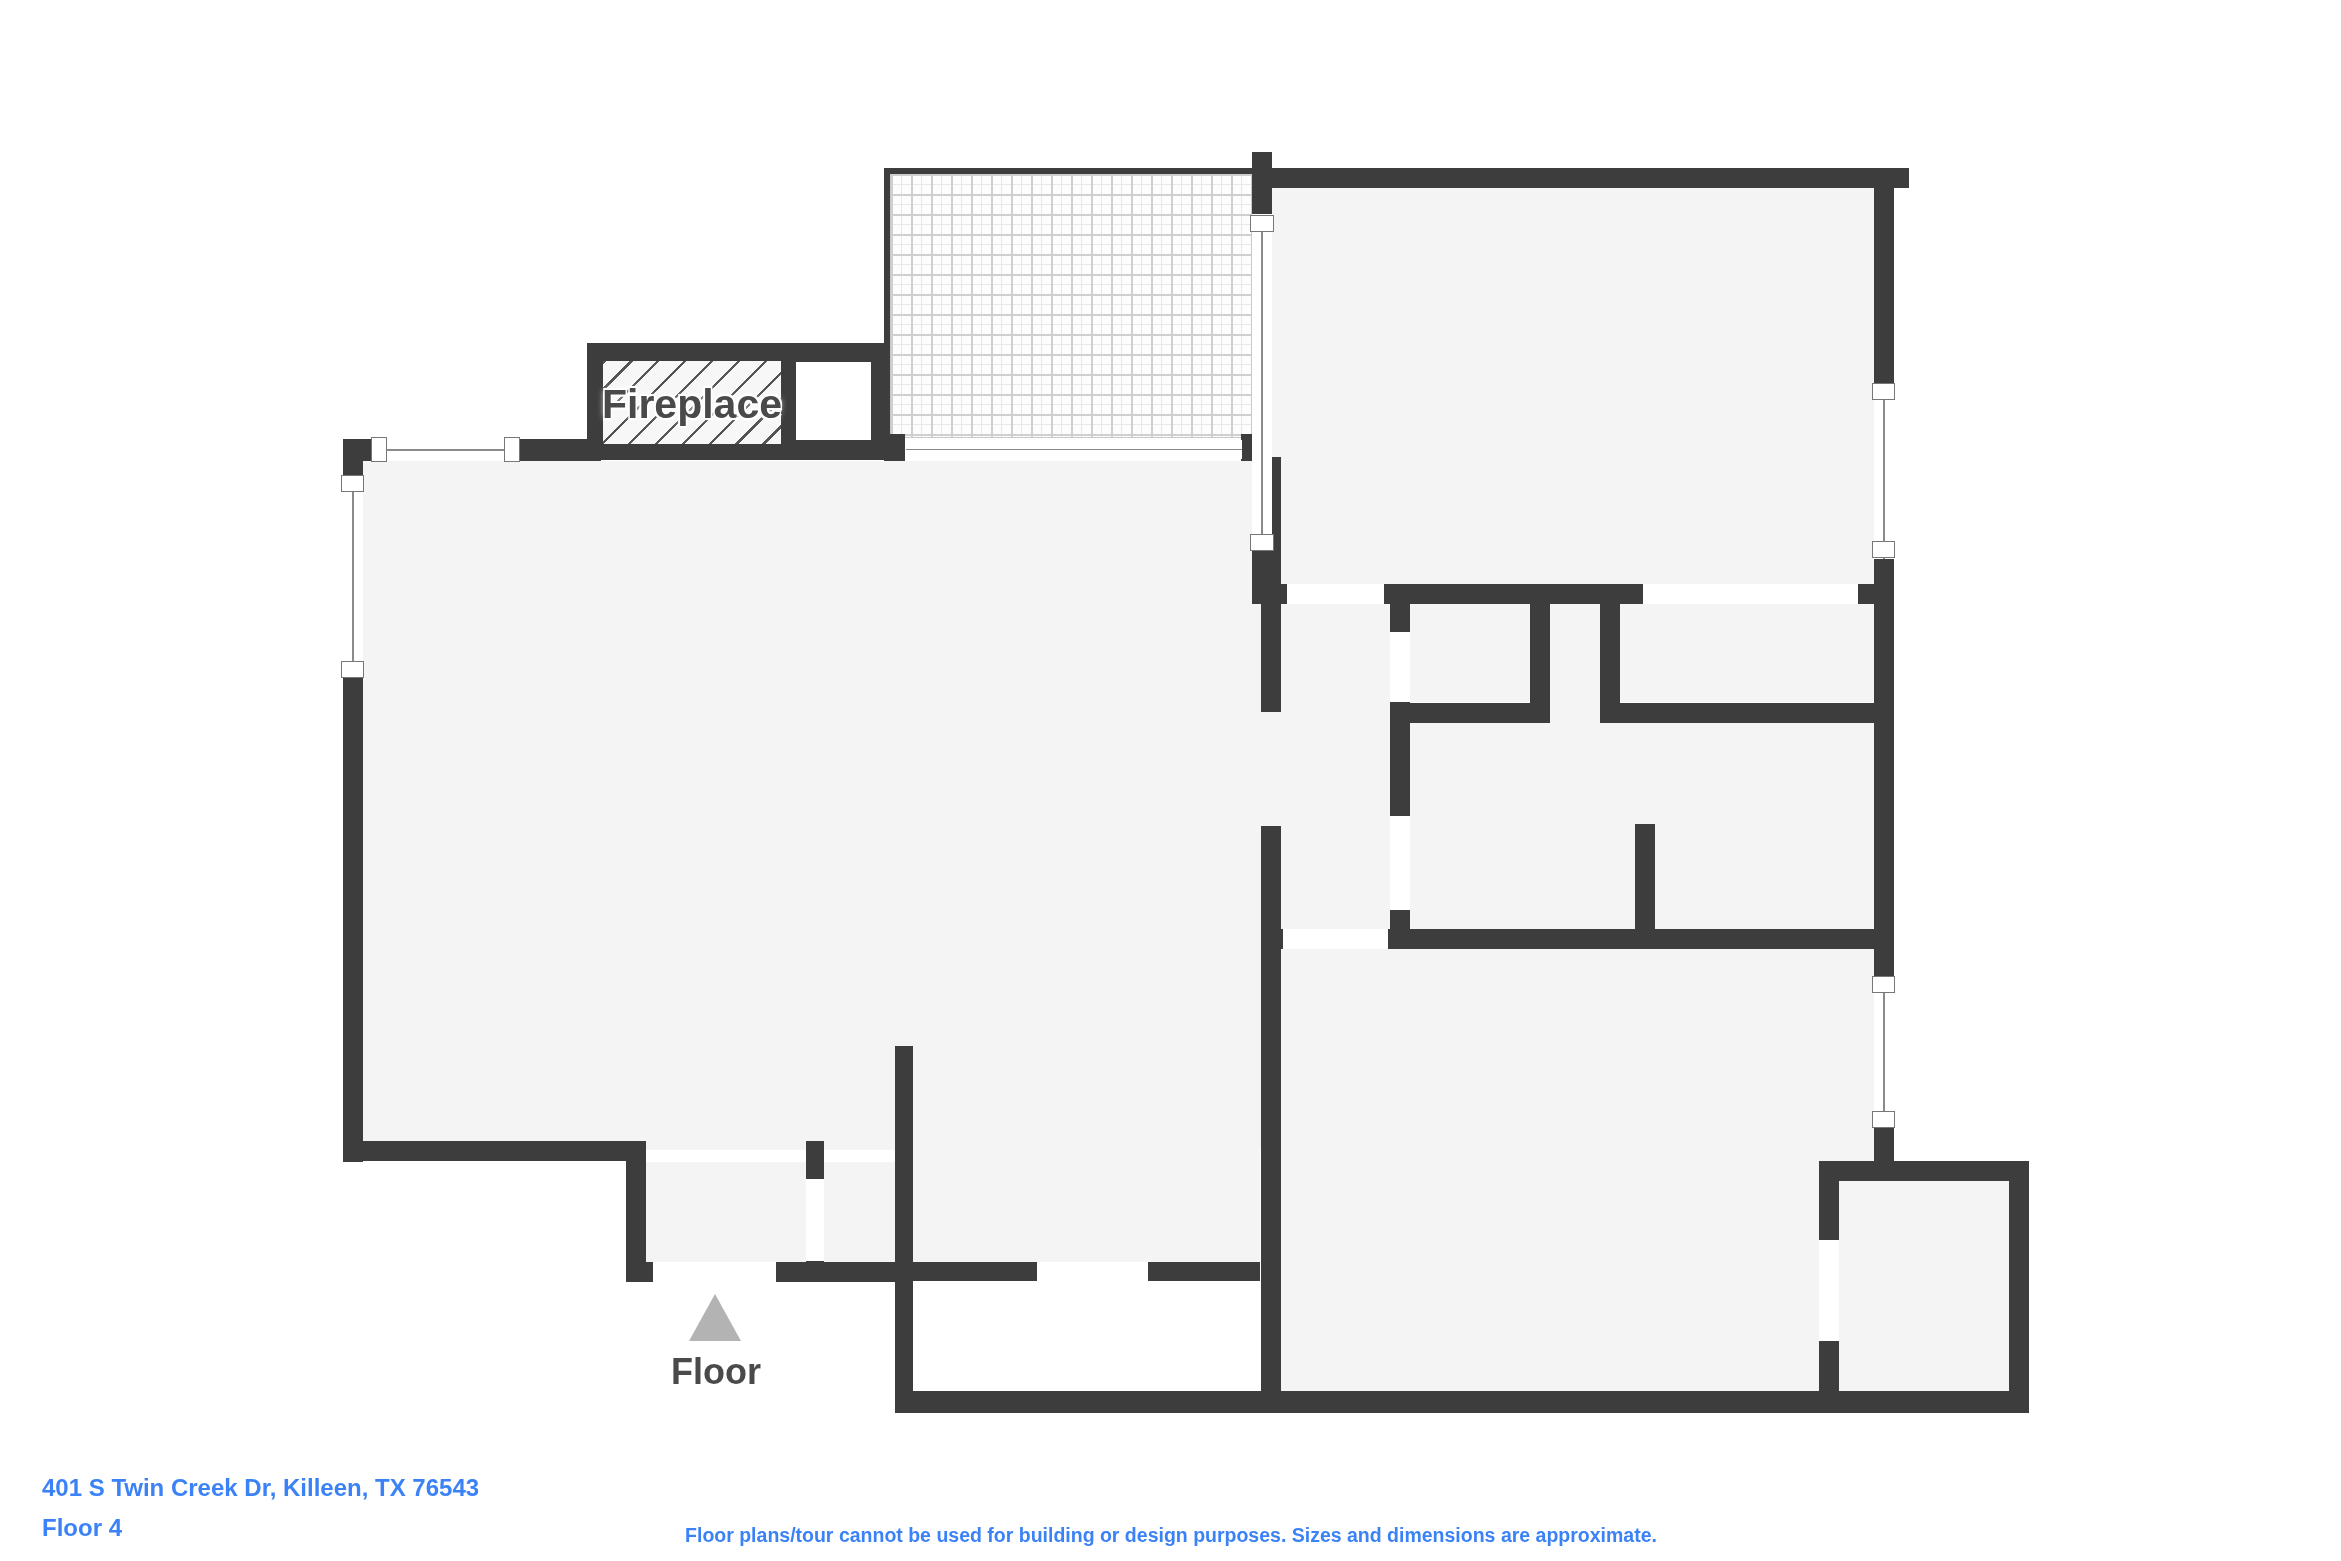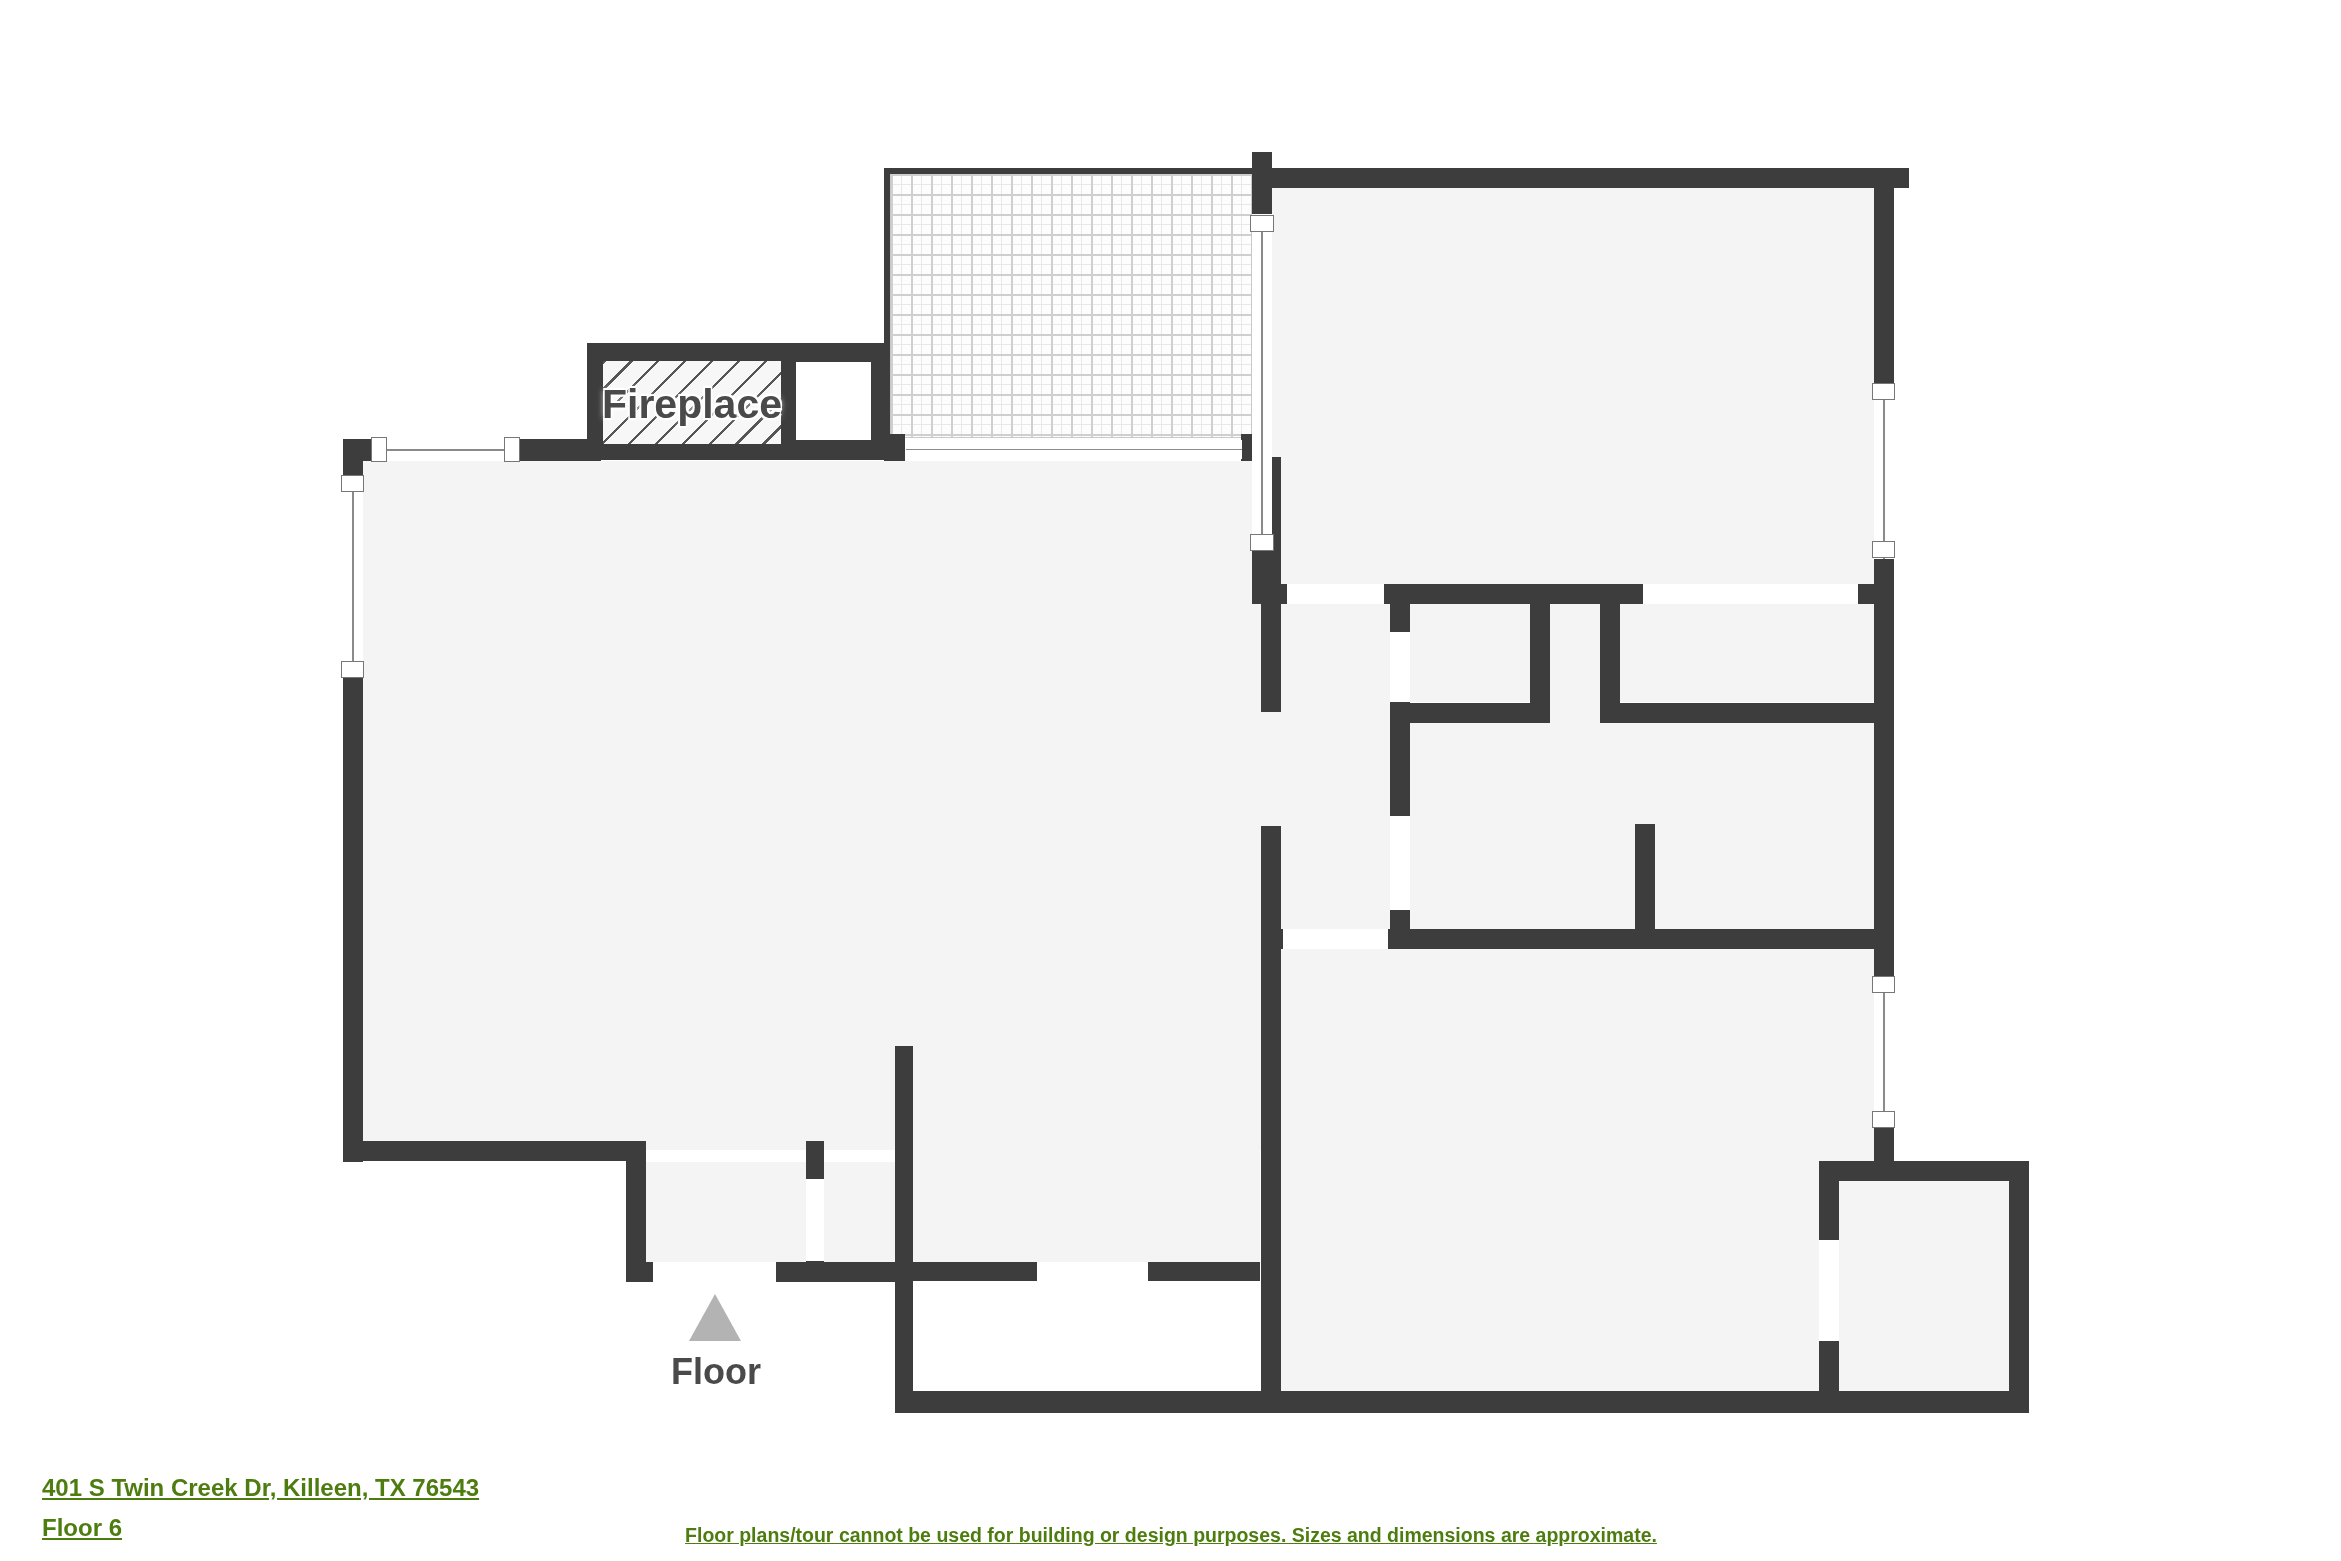--- a/index.html
+++ b/index.html
@@ -23,21 +23,21 @@
     background-image:repeating-linear-gradient(135deg,#555 0 2.3px,transparent 2.3px 19px);}
   .lbl{position:absolute;transform:translateX(-50%);text-align:center;color:#4a4a4a;
     text-shadow:1.6px 1.6px 0 #fff,-1.6px -1.6px 0 #fff,1.6px -1.6px 0 #fff,-1.6px 1.6px 0 #fff,0 0 7.8px #fff;
     white-space:nowrap;}
   .lbl .nm{font-size:36px;font-weight:700;line-height:1.15;}
   .lbl .dm{font-size:29px;font-weight:700;line-height:1.25;}
   .lbl-sm .nm{font-size:31px;}
   .entry-triangle{position:absolute;width:0;height:0;
     border-left:26.5px solid transparent;border-right:26.5px solid transparent;
     border-bottom:47px solid #b3b3b3;}
-  .footer-line{position:absolute;color:#4d7c0f;font-weight:700;white-space:nowrap;text-decoration:underline;}
+  .footer-line{position:absolute;color:#3b82f6;font-weight:700;white-space:nowrap;}
   #addr{left:42px;top:1474px;font-size:24px;}
   #floorno{left:42px;top:1514px;font-size:24px;}
   #disclaimer{left:1171px;top:1524px;font-size:19.5px;transform:translateX(-50%);}
 </style>
 </head>
 <body>
 
 <div id="plan">
 
   <div class="lbl" style="left:1073px;top:262px">
@@ -173,15 +173,15 @@
       <div class="pane" style="top: 0px; height: 152px; left: 9px; width: 1.6px;"></div>
       <div class="cap" style="height: 17px; width: 22.6px; left: -1.6px; top: 0px;"></div>
       <div class="cap" style="height: 17px; width: 22.6px; left: -1.6px; top: 135px;"></div>
     </div>
     <div class="window" style="left: 906px; top: 440px; width: 336px; height: 19px;">
       <div class="pane" style="left: 0px; right: 0px; top: 8.6px; height: 1.6px; width: 336px;"></div>
     </div>
   </div>
 
 <div id="addr" class="footer-line">401 S Twin Creek Dr, Killeen, TX 76543</div>
-<div id="floorno" class="footer-line">Floor 6</div>
+<div id="floorno" class="footer-line">Floor 4</div>
 <div id="disclaimer" class="footer-line">Floor plans/tour cannot be used for building or design purposes. Sizes and dimensions are approximate.</div>
 
 
 </body></html>

